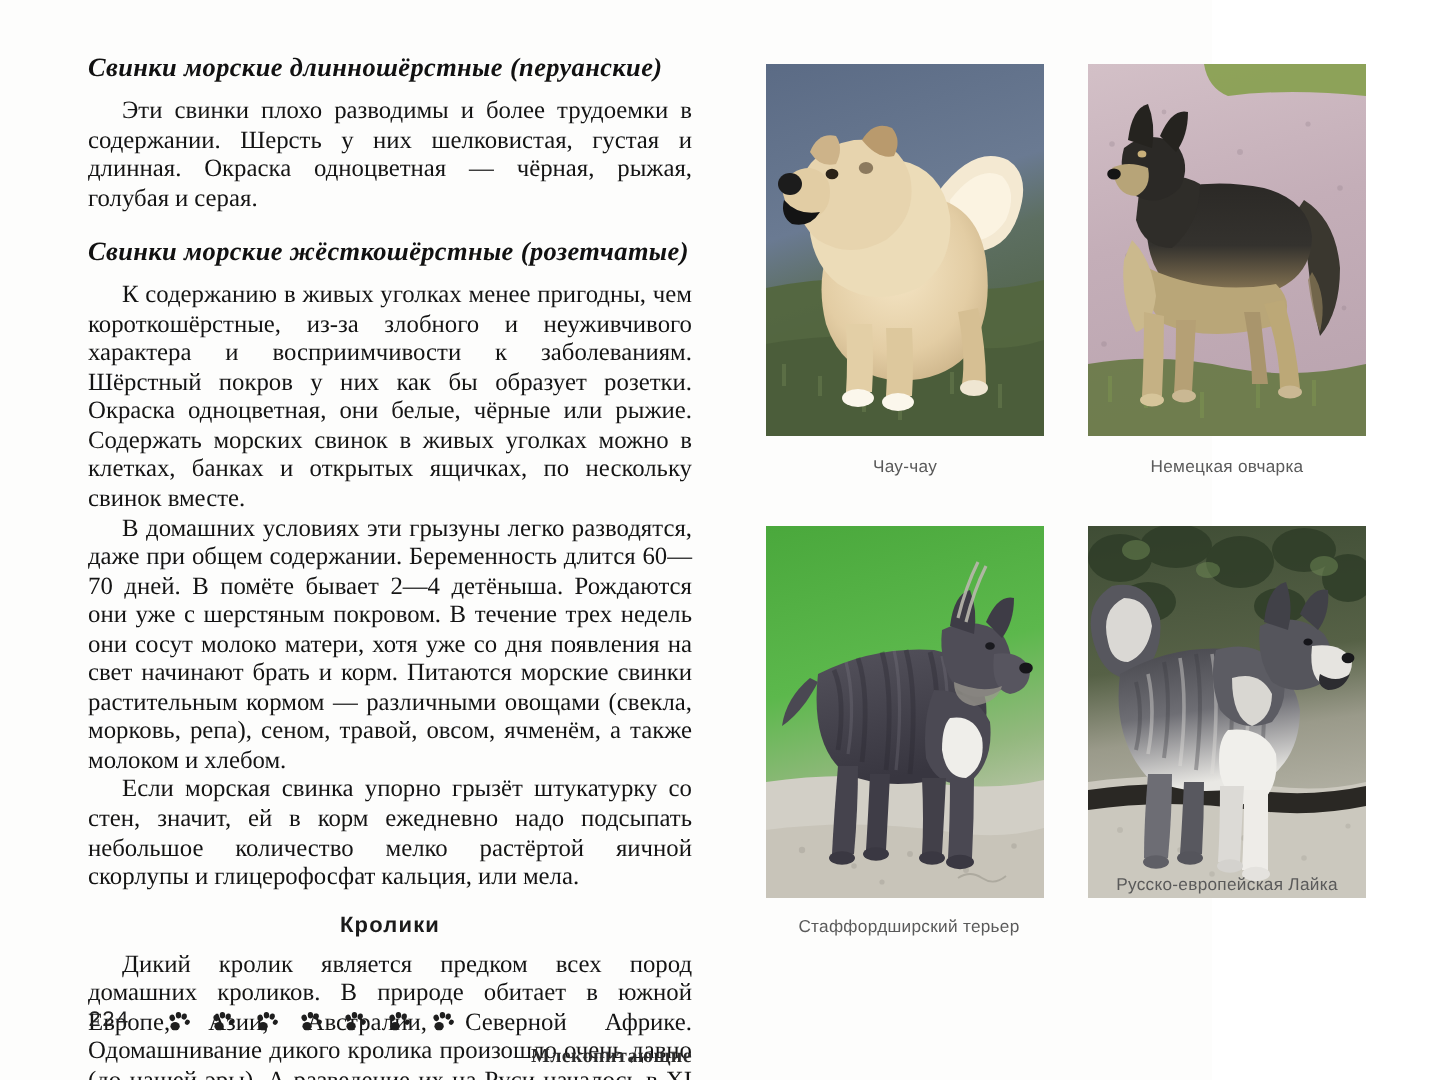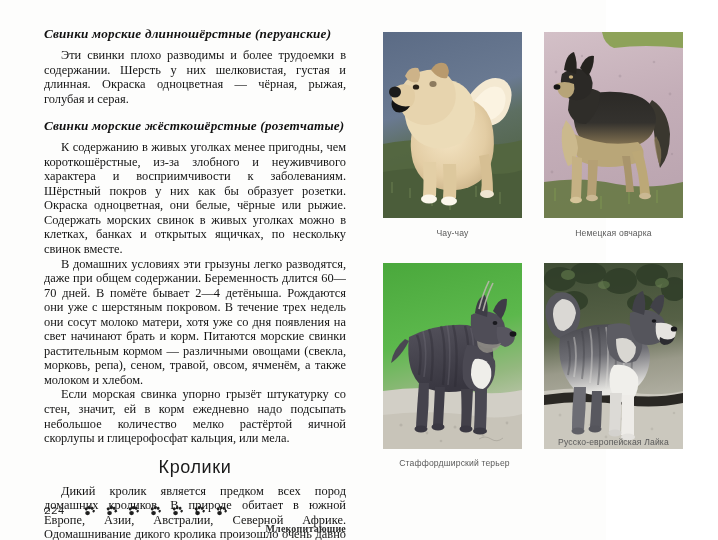--- a/index.html
+++ b/index.html
@@ -36,22 +36,22 @@
     font-size: 13.2px;
     line-height: 16px;
     letter-spacing: 0.2px;
     margin: 0 0 3px 0;
     text-align: left;
     color: #111;
   }
   .h-italic.second { margin-top: 12px; }
   .h-center {
     font-family: "Liberation Sans", "DejaVu Sans", sans-serif;
-    font-size: 18px;
-    font-weight: normal;
+    font-size: 11px;
+    font-weight: bold;
     letter-spacing: 0.6px;
     text-align: center;
     margin: 11px 0 4px 0;
     color: #1a1a1a;
   }
   p.body {
     margin: 6px 0 0 0;
     font-size: 12.4px;
     line-height: 14.55px;
     text-align: justify;

